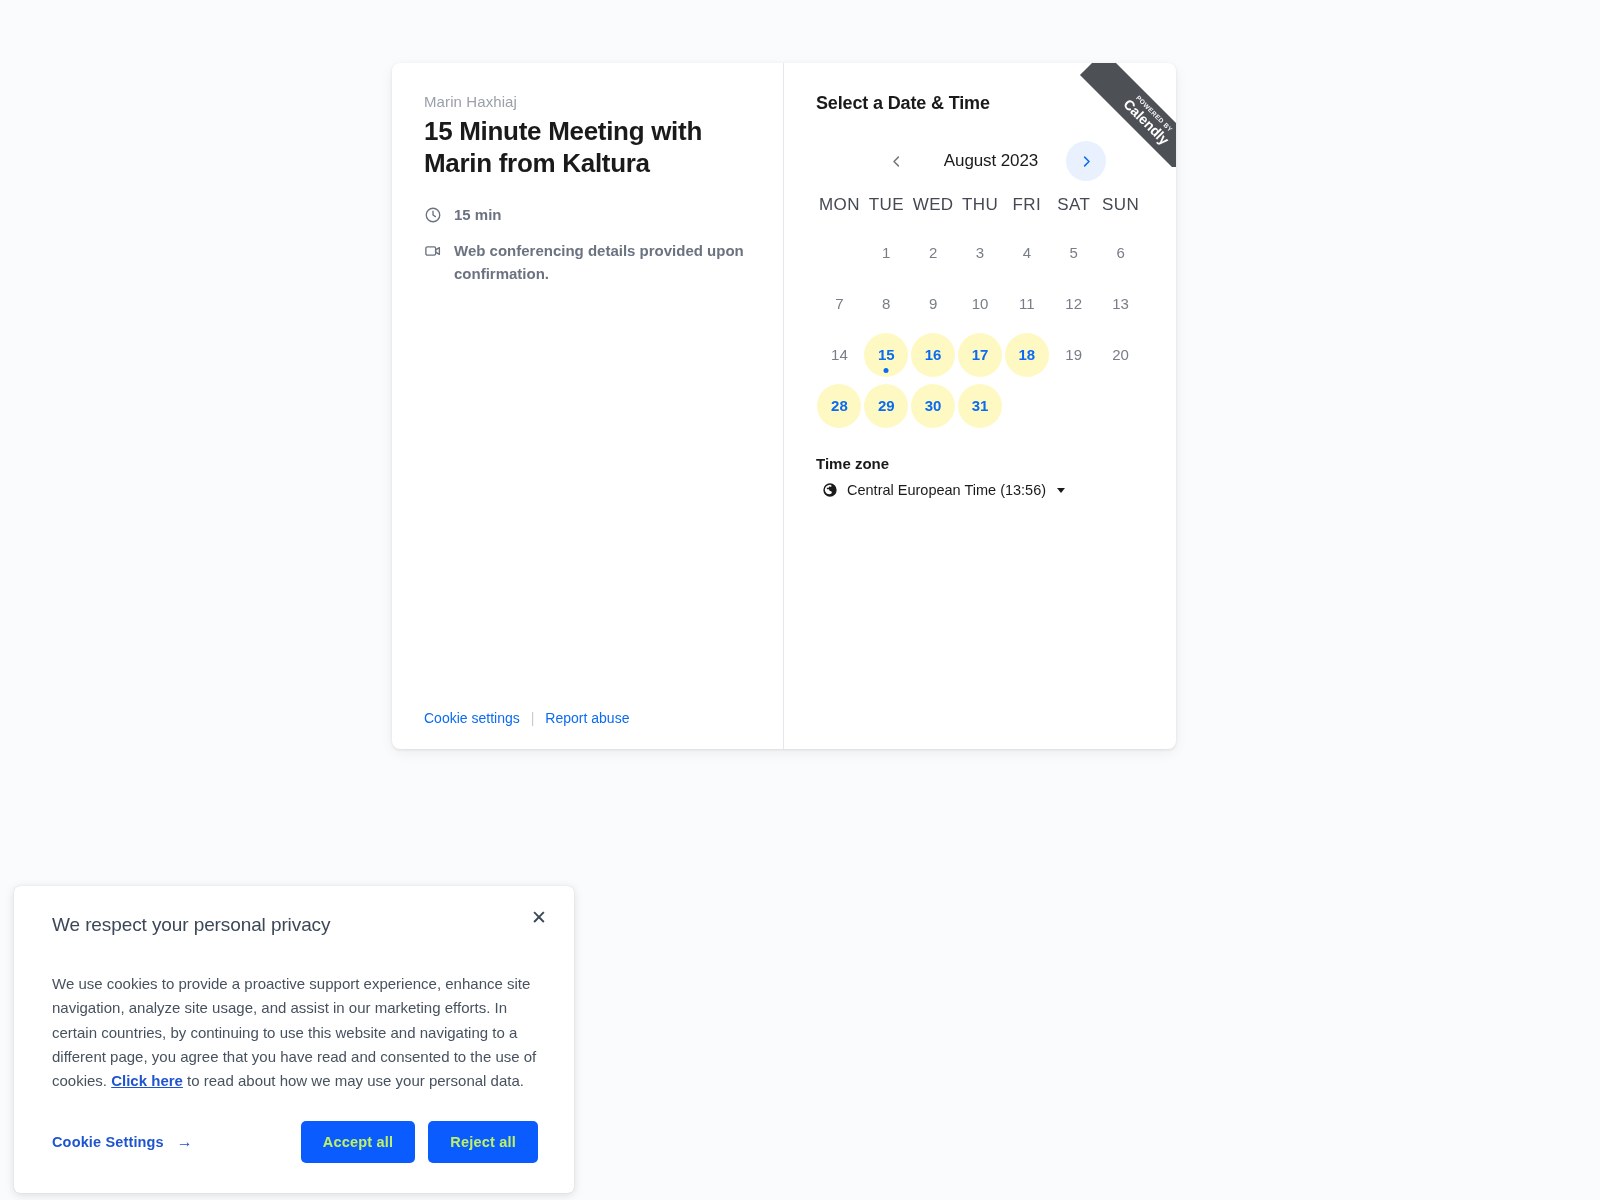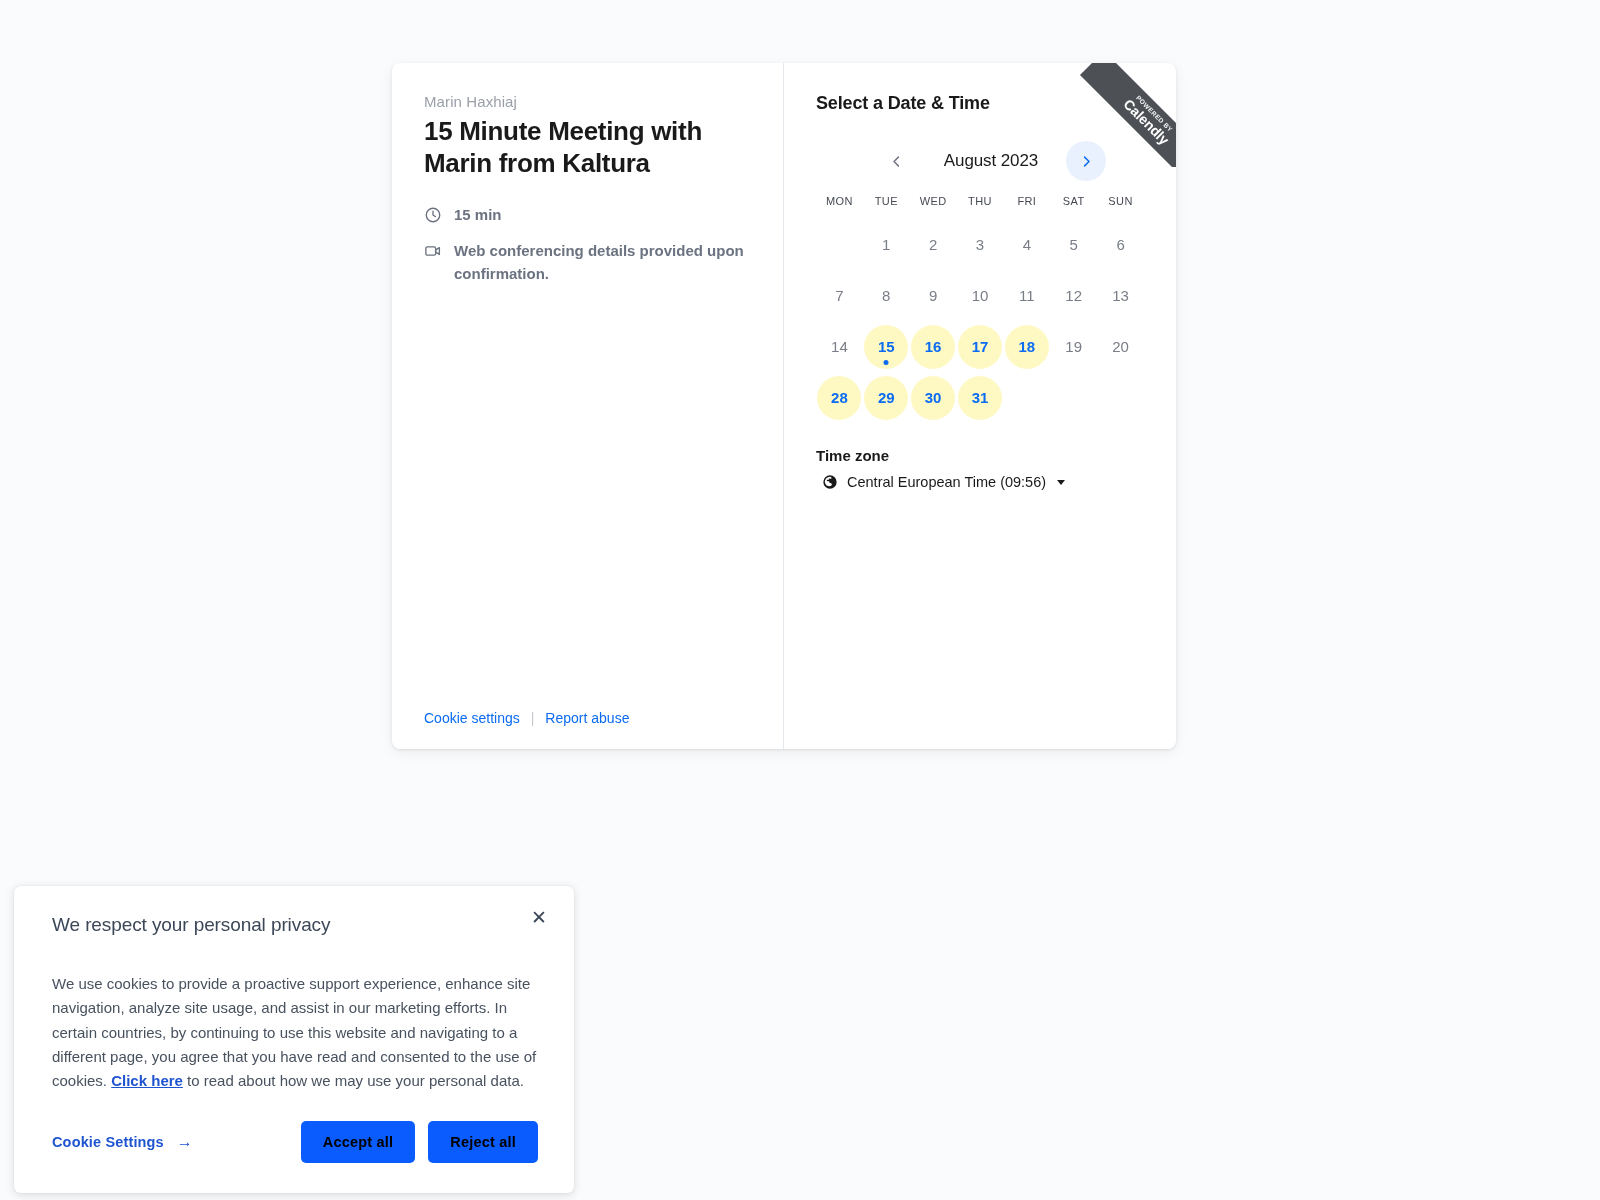--- a/index.html
+++ b/index.html
@@ -137,21 +137,21 @@
 
   .weekdays, .week-row {
     display: grid;
     grid-template-columns: repeat(7, 1fr);
   }
   .weekdays {
     margin-bottom: 14px;
   }
   .weekday {
     text-align: center;
-    font-size: 11px;
+    font-size: 17px;
     color: #454952;
     letter-spacing: 0.4px;
   }
 
   .week-row { margin-bottom: 4px; }
 
   .day-cell {
     height: 47px;
     display: flex;
     flex-direction: column;
@@ -314,21 +314,21 @@
     font-weight: 700;
     letter-spacing: 0.15px;
     cursor: pointer;
     background: none; border: none;
     font-family: "Liberation Sans", sans-serif;
   }
   .cookie-settings-link .arrow { font-size: 16px; line-height: 1; }
   .cookie-buttons { display: flex; gap: 13px; }
   .btn-primary {
     background: #0b5cff;
-    color: #000000;
+    color: #bef264;
     border: none;
     border-radius: 5px;
     padding: 13px 22px;
     font-size: 14.5px;
     font-weight: 700;
     letter-spacing: 0.2px;
     cursor: pointer;
     font-family: "Liberation Sans", sans-serif;
   }
 </style>
@@ -499,21 +499,21 @@
       </div>
 
     <div class="tz-block">
       <div class="tz-title">Time zone</div>
       <div class="tz-select">
         <span class="globe">
           <svg viewBox="0 0 24 24" fill="currentColor">
             <path d="M12 2a10 10 0 100 20 10 10 0 000-20zm0 2.2c1 0 1.6 1 2.4 1.5.5.4-.3 1.3-1 1.4-.9.2-1.6-.6-2.4-.3-.7.3-.3 1.4-1 1.7-.8.4-1.8-.3-2.5.2-.6.4-.4 1.5.2 1.9.8.6 2 .1 2.8.6.8.5.6 1.8 1.3 2.4.8.7 2.2.3 2.8 1.1.5.7 0 1.8-.5 2.5-.6.8-1.7 1-2.6 1.3A7.8 7.8 0 014.2 12 7.8 7.8 0 0112 4.2z"></path>
           </svg>
         </span>
-        <span>Central European Time (09:56)</span>
+        <span>Central European Time (13:56)</span>
         <span class="caret"></span>
       </div>
     </div>
 
   </div>
 </div>
 
 <div class="cookie-banner">
   <button class="cookie-close">✕</button>
   <div class="cookie-head">We respect your personal privacy</div>

